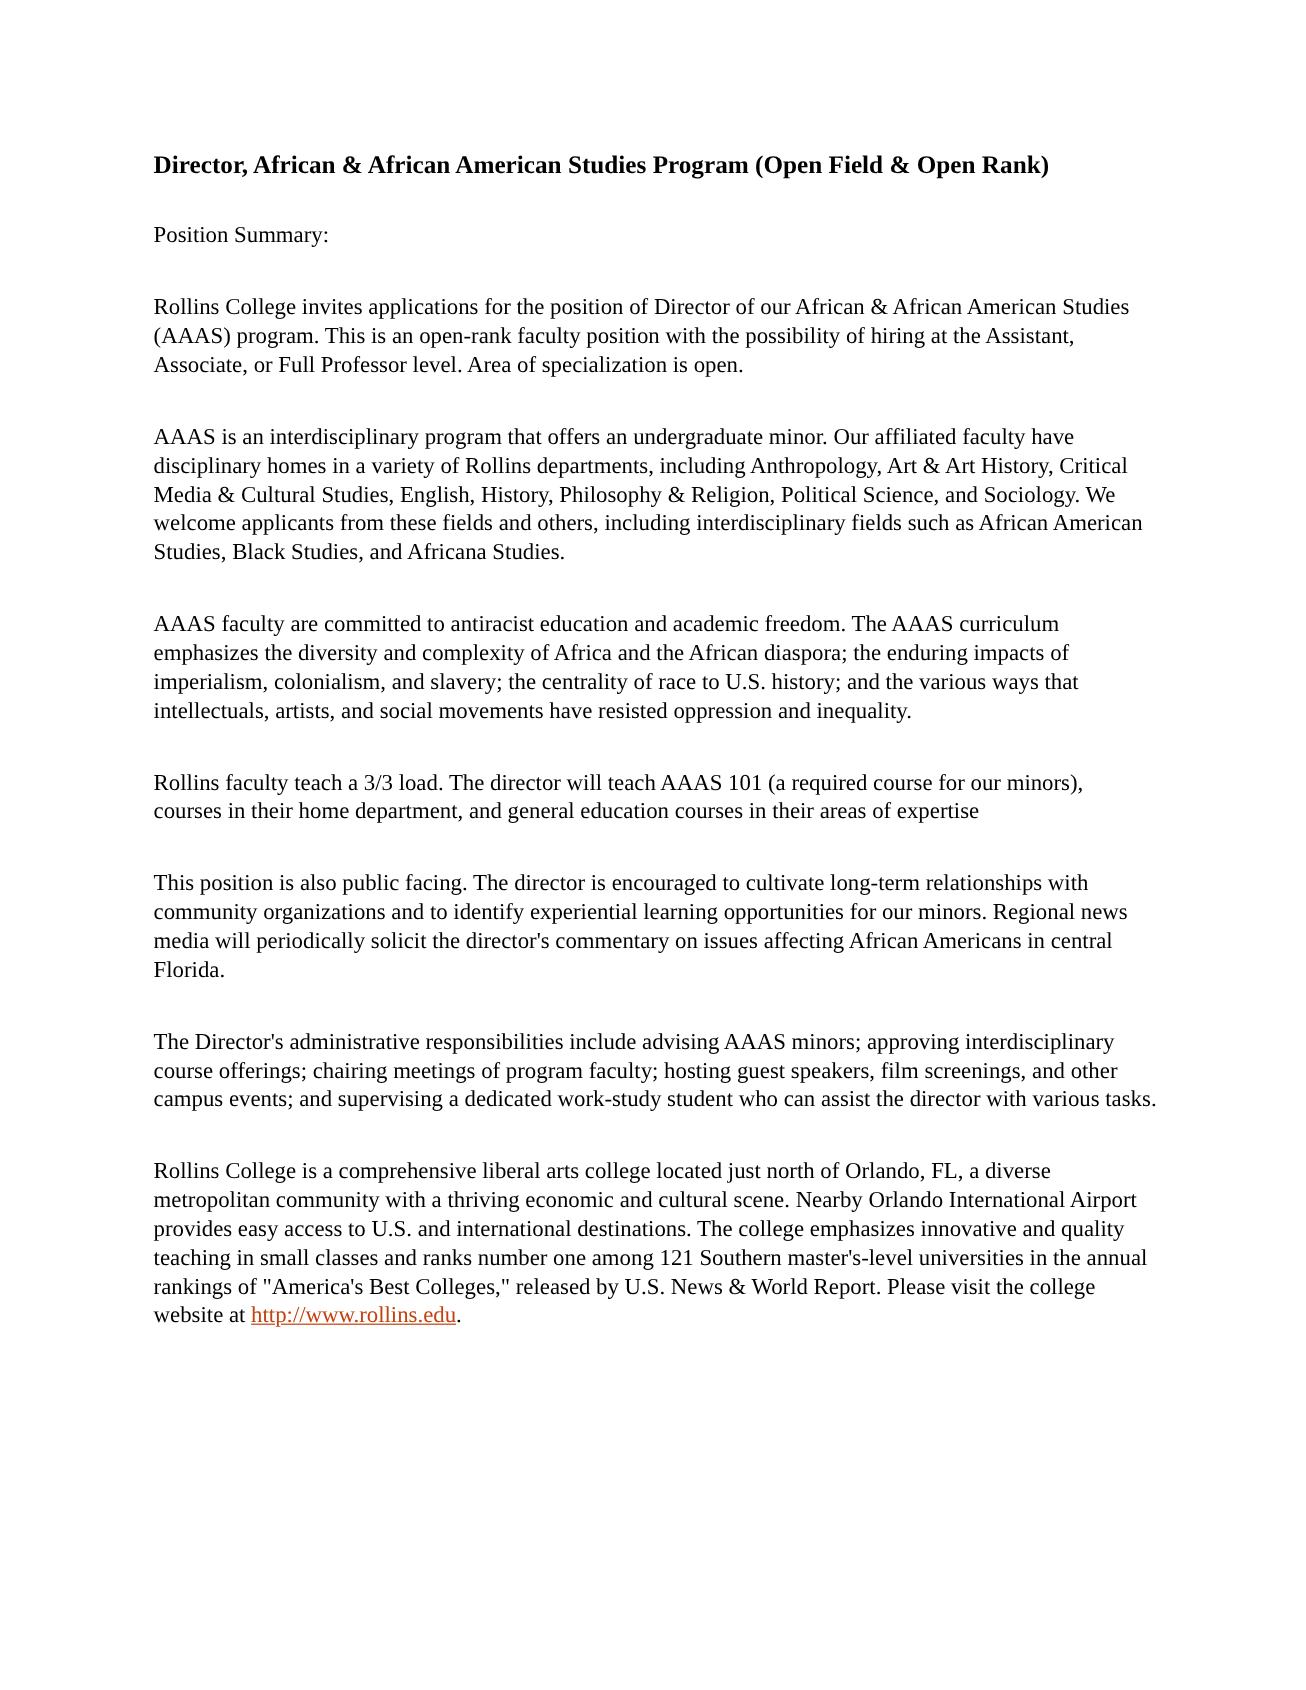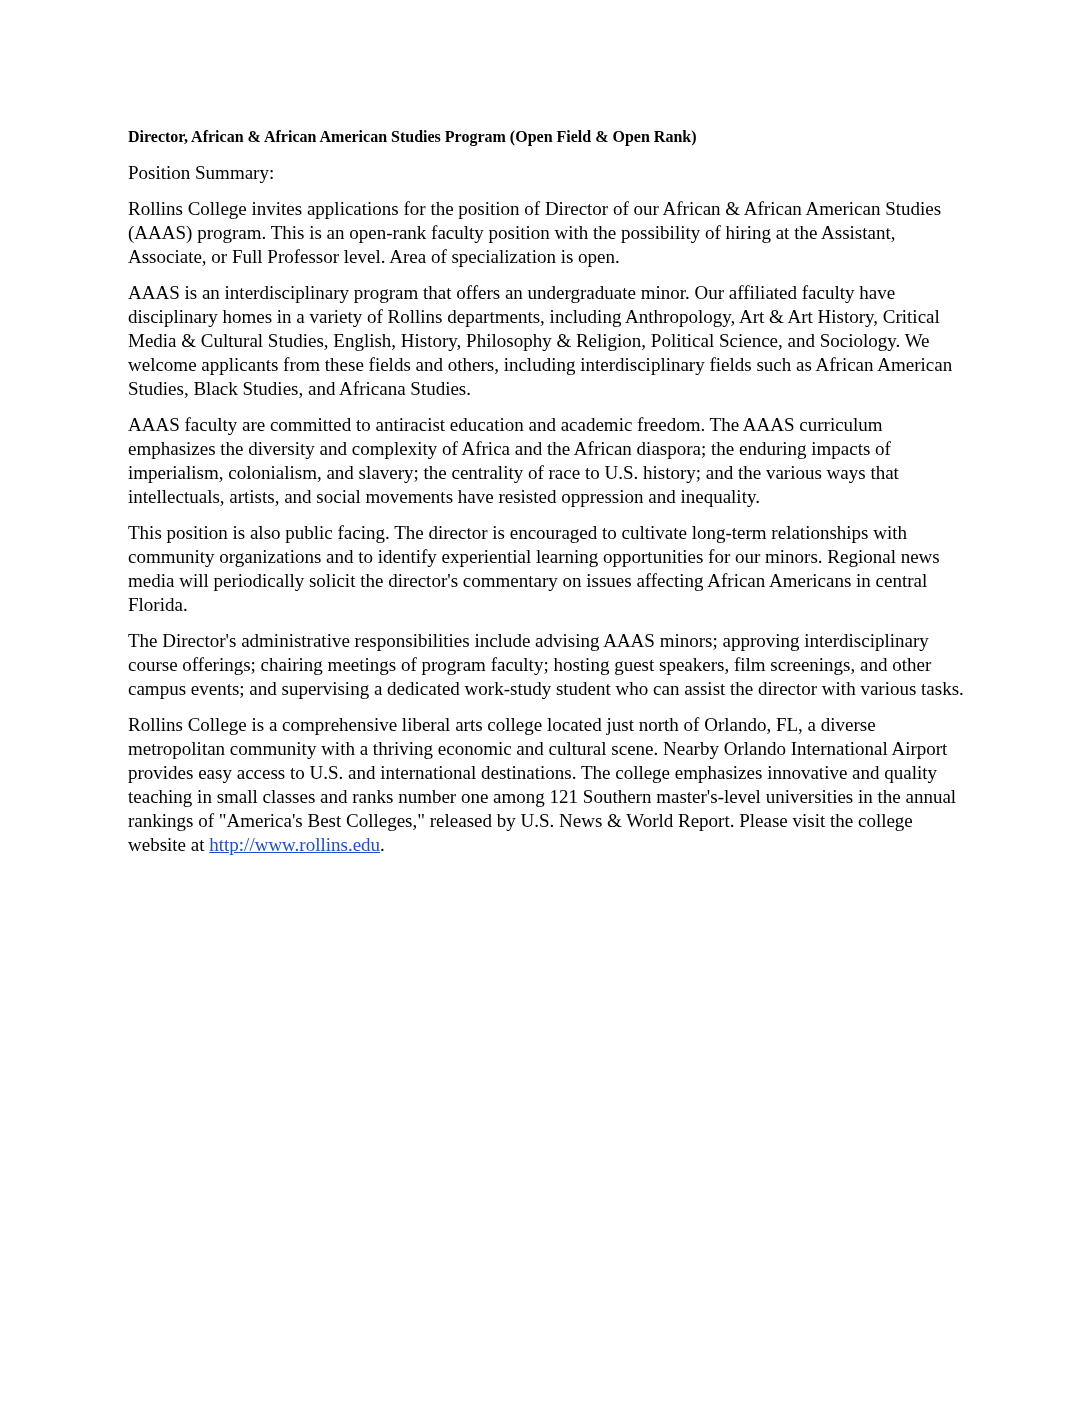--- a/index.html
+++ b/index.html
@@ -16,50 +16,51 @@
     padding: 125px 124px 0 128px;
     font-family: "Liberation Serif", "DejaVu Serif", serif;
     font-size: 19px;
     line-height: 24px;
     color: #000000;
     overflow: hidden;
   }
   .doc-title {
     font-weight: bold;
     margin: 0;
-    font-size: 16px;
+    font-size: 21px;
     line-height: 24px;
   }
   .para {
-    margin: 12px 0 0 0;
+    margin: 36px 0 0 0;
   }
   .nowrap {
     white-space: nowrap;
   }
   a.link {
-    color: #1d4ed8;
+    color: #c2410c;
     text-decoration: underline;
     cursor: pointer;
   }
 </style>
 </head>
 <body>
 
 <div class="page">
 
   <p class="doc-title">Director, African &amp; African American Studies Program (Open Field &amp; Open Rank)</p>
 
   <p class="para">Position Summary:</p>
 
   <p class="para">Rollins College invites applications for the position of Director of our African &amp; African American Studies (AAAS) program. This is an open-rank faculty position with the possibility of hiring at the Assistant, Associate, or Full Professor level. Area of specialization is open.</p>
 
   <p class="para">AAAS is an interdisciplinary program that offers an undergraduate minor. Our affiliated faculty have disciplinary homes in a variety of Rollins departments, including Anthropology, Art &amp; Art History, Critical Media &amp; Cultural Studies, English, History, Philosophy &amp; Religion, Political Science, and Sociology. We welcome applicants from these fields and others, including interdisciplinary fields such as African American Studies, Black Studies, and Africana Studies.</p>
 
   <p class="para">AAAS faculty are committed to antiracist education and academic freedom. The AAAS curriculum emphasizes the diversity and complexity of Africa and the African diaspora; the enduring impacts of imperialism, colonialism, and slavery; the centrality of race to U.S. history; and the various ways that intellectuals, artists, and social movements have resisted oppression and inequality.</p>
 
+  <p class="para">Rollins faculty teach a 3/3 load. The director will teach AAAS 101 (a required course for our minors), courses in their home department, and general education courses in their areas of expertise</p>
 
   <p class="para">This position is also public facing. The director is encouraged to cultivate long-term relationships with community organizations and to identify experiential learning opportunities for our minors. Regional news media will periodically solicit the director's commentary on issues affecting African Americans in central Florida.</p>
 
   <p class="para">The Director's administrative responsibilities include advising AAAS minors; approving interdisciplinary course offerings; chairing meetings of program faculty; hosting guest speakers, film screenings, and other campus events; and supervising a dedicated work-study student who can assist the director with various tasks.</p>
 
 
   <p class="para">
     <span>Rollins College is a comprehensive liberal arts college located just north of Orlando, FL, a diverse metropolitan community with a thriving economic and cultural scene. Nearby Orlando International Airport provides easy access to U.S. and international destinations. The college emphasizes innovative and quality teaching in small classes and ranks number one among 121 Southern master's-level universities in the annual rankings of "America's Best Colleges," released by U.S. News &amp; World Report. Please visit the college website</span>
     <span class="nowrap"><span>at </span><a class="link" href="#">http://www.rollins.edu</a></span><span>.</span>
   </p>

